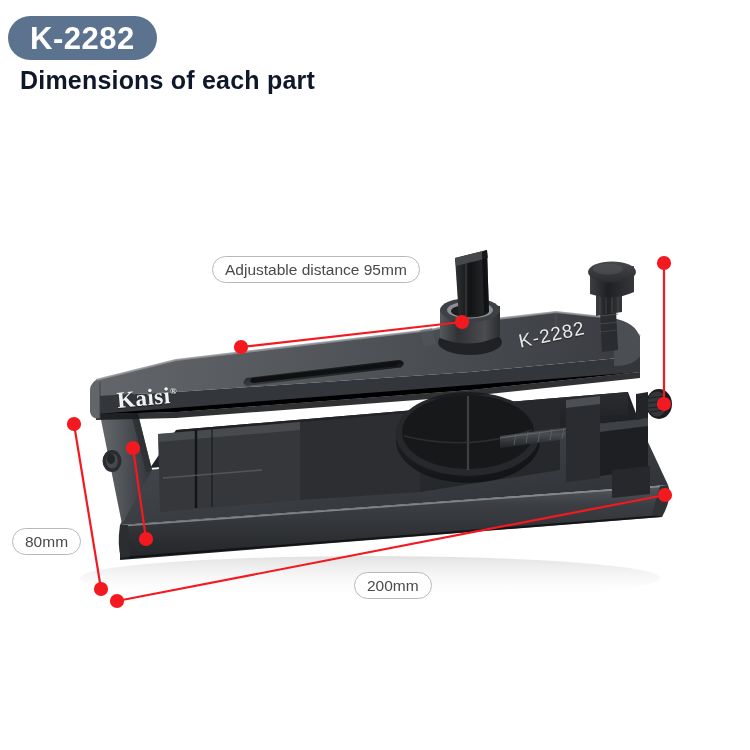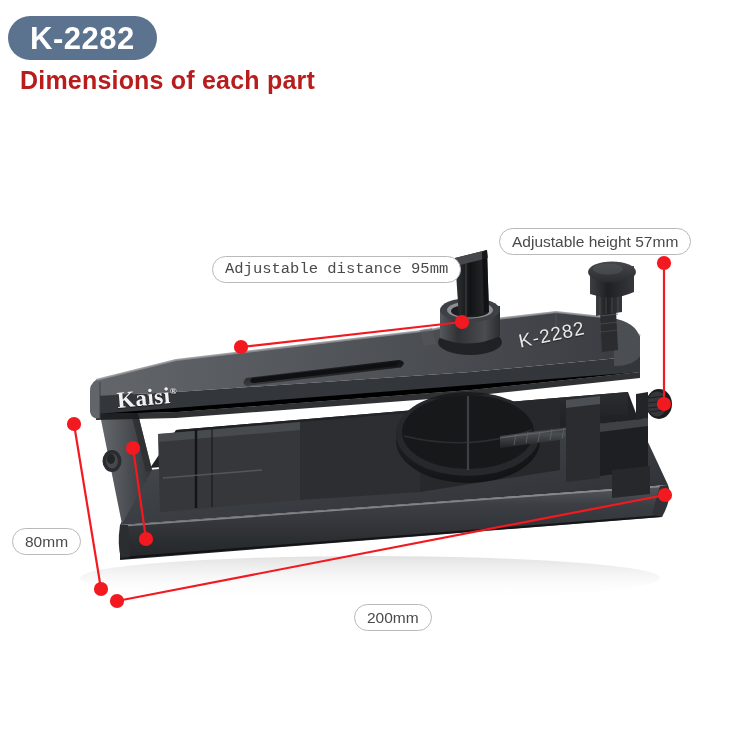--- a/index.html
+++ b/index.html
@@ -41,21 +41,21 @@
     color: #ffffff;
     font-size: 31px;
     font-weight: bold;
     letter-spacing: 0.5px;
     line-height: 1;
   }
   #subtitle {
     position: absolute;
     left: 20px;
     top: 68px;
-    color: #b91c1c;
+    color: #0f172a;
     font-size: 25px;
     font-weight: bold;
     letter-spacing: 0.2px;
     line-height: 1;
   }
 
   
   #stage {
     position: absolute;
     left: 0; top: 0;
@@ -86,24 +86,24 @@
     white-space: nowrap;
     padding: 0 12px;
     height: 27px;
   }
   .callout.solid {
     border-color: #ffffff;
     box-shadow: 0 0 0 0.5px rgba(255,255,255,0.9);
   }
 
   #callout-height  { left: 499px; top: 228px; }
-  #callout-distance{ left: 212px; top: 256px; font-family: Liberation Mono, monospace; }
+  #callout-distance{ left: 212px; top: 256px; }
   #callout-side    { left: 157px; top: 476px; }
   #callout-80      { left: 12px;  top: 528px; }
-  #callout-200     { left: 354px; top: 604px; }
+  #callout-200     { left: 354px; top: 572px; }
 
   
   .brand-mark {
     position: absolute;
     color: #f2f2f2;
     font-family: "Liberation Serif", serif;
     font-weight: bold;
     line-height: 1;
     white-space: nowrap;
     pointer-events: none;
@@ -373,21 +373,20 @@
       </g>
 
       <g>
         <line x1="117" y1="601" x2="665" y2="495"></line>
         <circle cx="117" cy="601" r="6"></circle>
         <circle cx="665" cy="495" r="6"></circle>
       </g>
     </g>
   </svg>
 
-  <div class="callout" id="callout-height">Adjustable height 57mm</div>
 
   <div class="callout" id="callout-distance">Adjustable distance 95mm</div>
 
 
   <div class="callout" id="callout-80">80mm</div>
 
   <div class="callout" id="callout-200">200mm</div>
 </div>
 
 </body></html>

